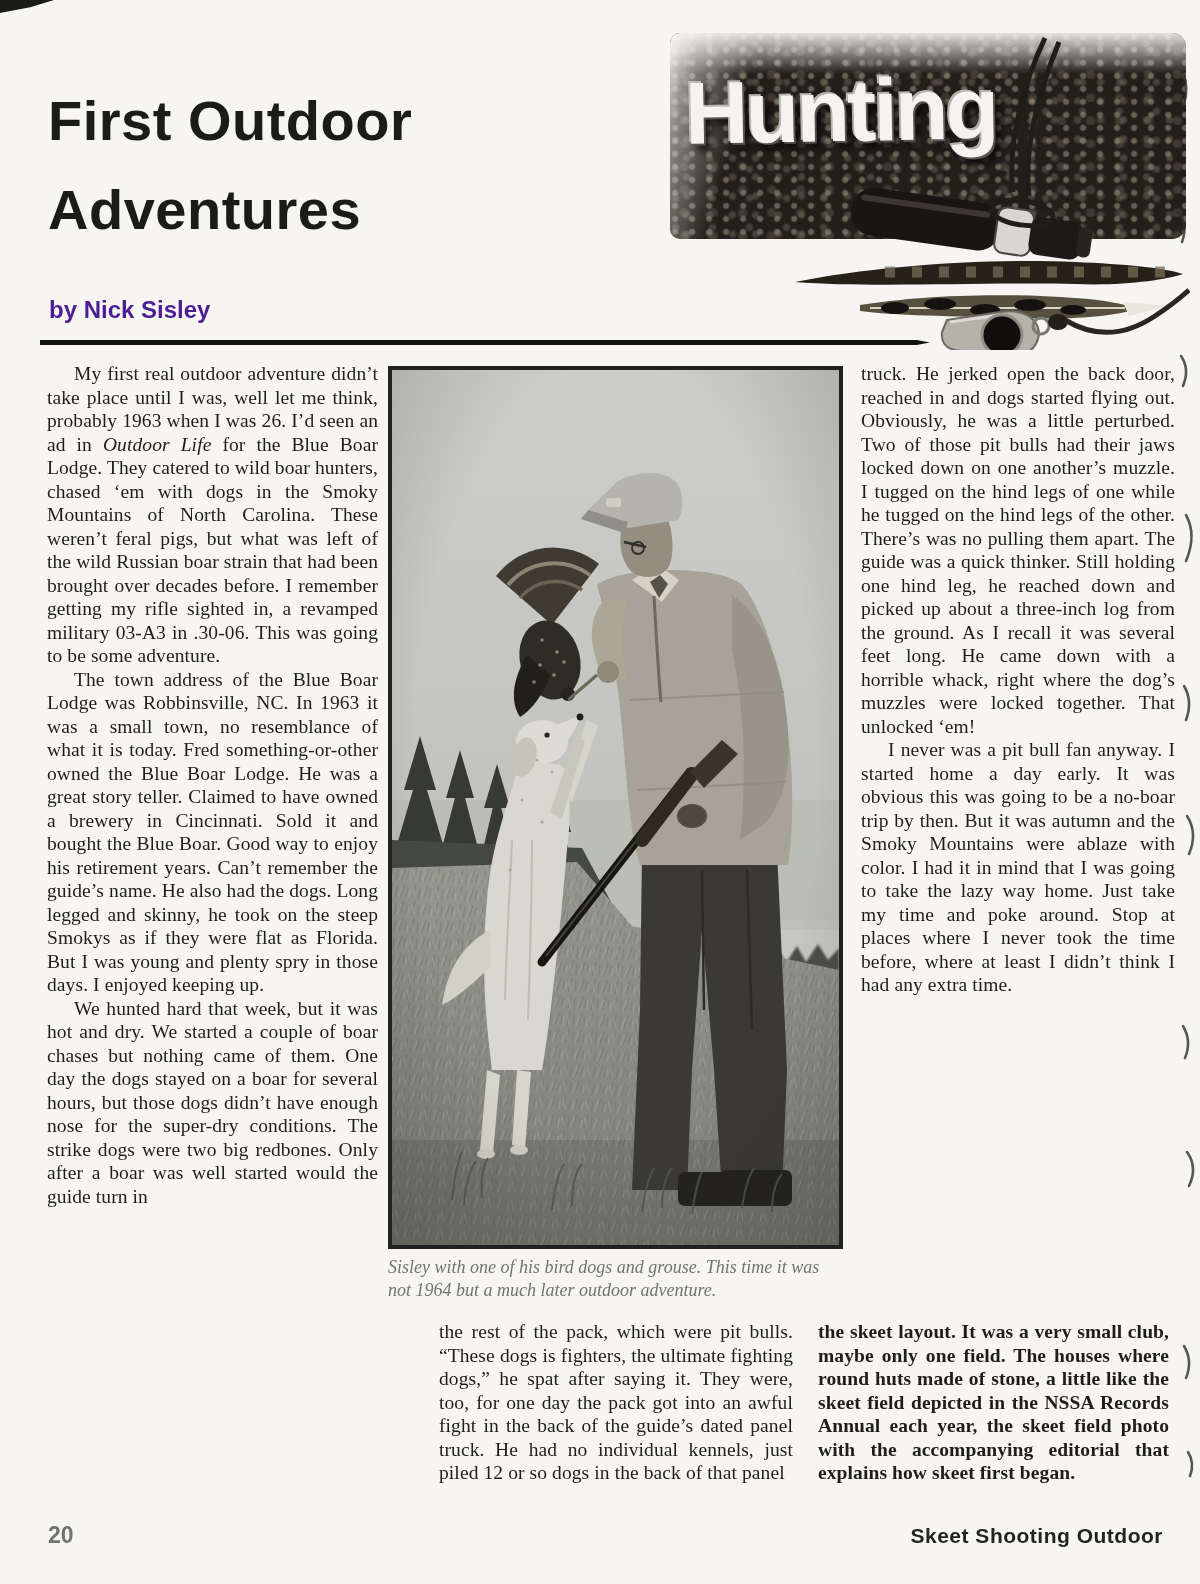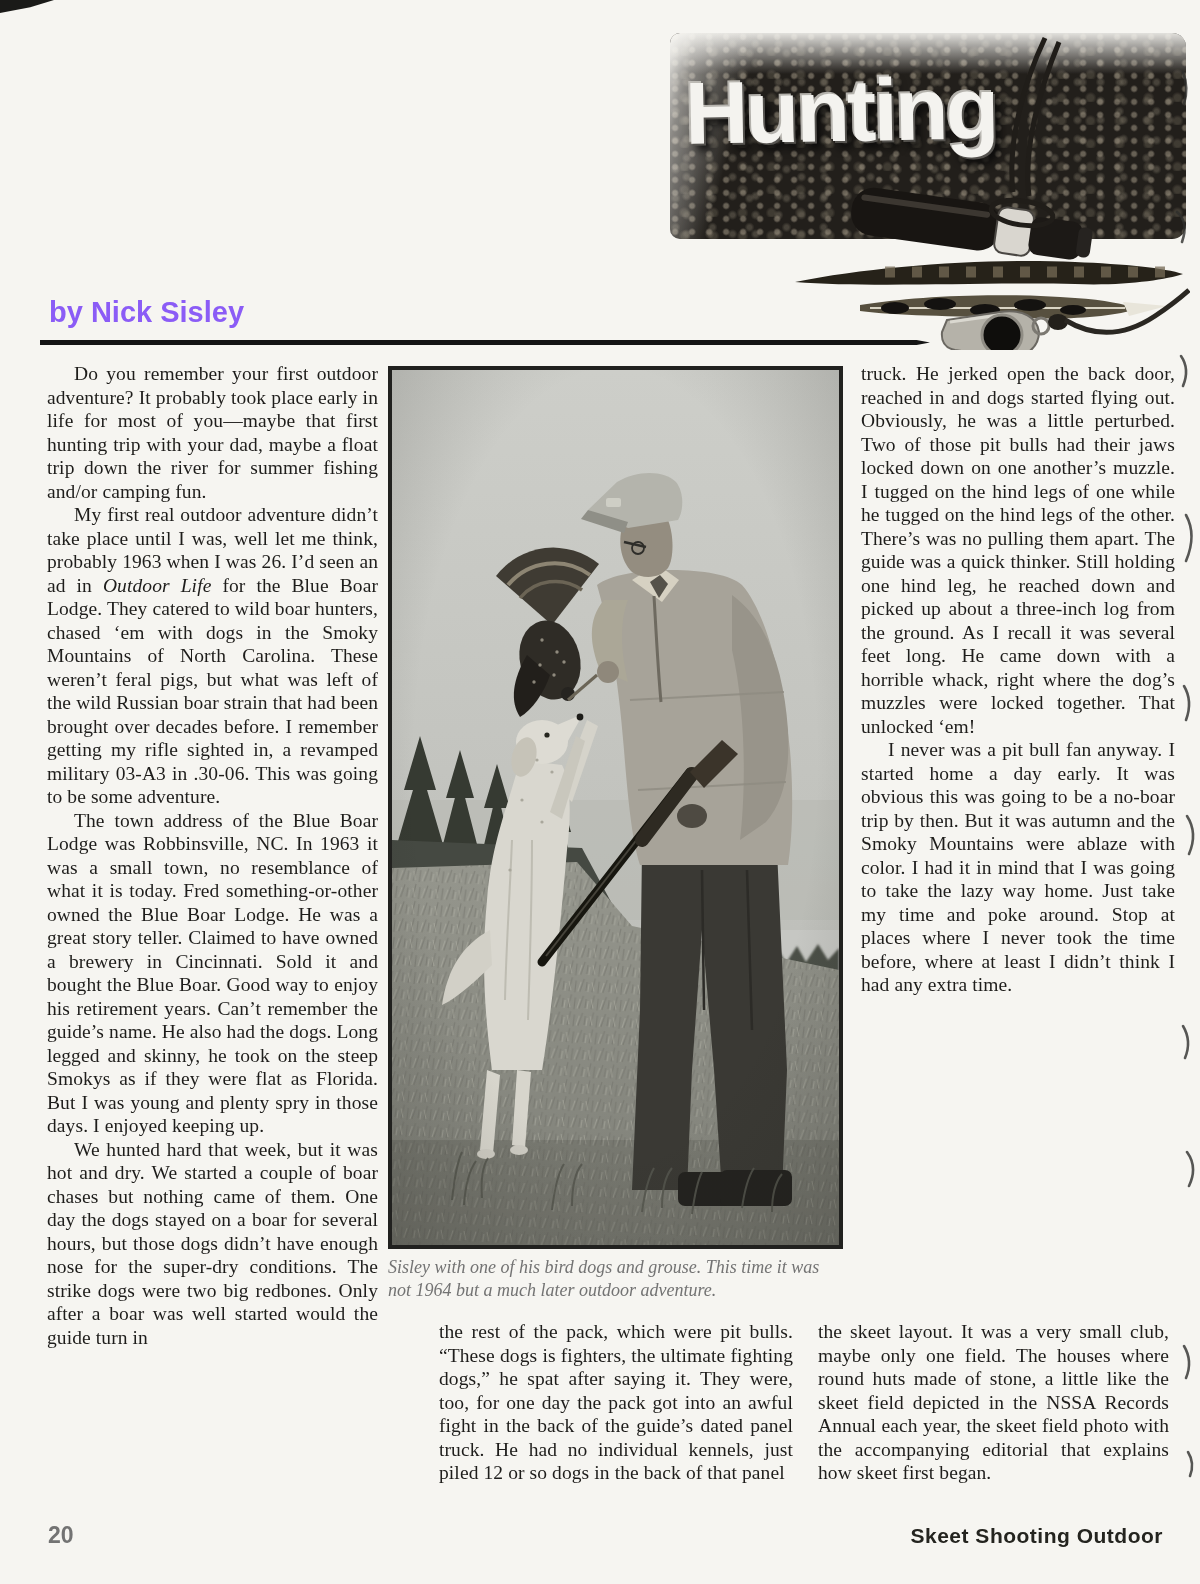--- a/index.html
+++ b/index.html
@@ -3,21 +3,21 @@
 <meta charset="utf-8">
 <style>
   html,body{margin:0;padding:0;background:#d8d6d0;}
   .page{position:relative;width:1200px;height:1584px;margin:0 auto;background:#f6f5f1;overflow:hidden;
         font-family:"Liberation Serif",serif;color:#1e1d1b;}
   
   .title{position:absolute;left:48px;top:76px;font-family:"Liberation Sans",sans-serif;
          font-weight:700;font-size:56px;line-height:89px;letter-spacing:.5px;color:#1b1b19;margin:0;}
   .title span{display:block;}
   .byline{position:absolute;left:49px;top:296px;font-family:"Liberation Sans",sans-serif;
-          font-weight:700;font-size:29px;color:#8b5cf6;}
+          font-weight:700;font-size:24px;color:#4c1d95;}
   .rule{position:absolute;left:40px;top:340px;width:890px;height:5px;background:#141414;
         clip-path:polygon(0 0,98.5% 0,100% 50%,98.5% 100%,0 100%);}
   
   .banner{position:absolute;left:655px;top:20px;width:535px;height:325px;}
   .tweed{position:absolute;left:15px;top:13px;width:516px;height:206px;border-radius:10px 14px 14px 10px;
          background-color:#221f1b;
          background-image:
            radial-gradient(circle at 30% 30%, rgba(160,150,132,.55) 2px, transparent 4px),
            radial-gradient(circle at 72% 58%, rgba(120,113,98,.45) 2px, transparent 5px),
            radial-gradient(circle at 50% 82%, rgba(88,82,70,.55) 3px, transparent 6px),
@@ -36,37 +36,41 @@
   .caption{position:absolute;left:388px;top:1256px;width:452px;font-style:italic;
            font-size:18px;line-height:23px;color:#737373;}
   
   .col{position:absolute;font-size:19.5px;line-height:23.5px;text-align:justify;letter-spacing:.1px;}
   .col .para{margin:0;text-indent:27px;}
   .col .para.noindent{text-indent:0;}
   .col em{font-style:italic;}
   .col1{left:47px;top:362px;width:331px;height:1160px;}
   .col3a{left:861px;top:362px;width:314px;height:966px;}
   .col2b{left:439px;top:1320px;width:354px;}
-  .col3b{left:818px;top:1320px;width:351px;}
+  .col3b{left:818px;top:1320px;width:351px;font-weight:bold;}
   
   .pageno{position:absolute;left:48px;top:1522px;font-family:"Liberation Sans",sans-serif;
           font-weight:700;font-size:23px;color:#737373;}
   .mag{position:absolute;right:37px;top:1524px;font-family:"Liberation Sans",sans-serif;
        font-weight:700;font-size:21px;letter-spacing:.5px;color:#24241f;}
   .corner{position:absolute;left:0;top:0;width:54px;height:13px;background:#1a1a18;
           clip-path:polygon(0 0,100% 0,56% 55%,0 100%);}
   .penmarks{position:absolute;left:1160px;top:0;}
 </style>
 </head>
 <body>
 
 <div class="page">
 
   <div class="corner"></div>
 
+  <h1 class="title">
+    <span>First Outdoor</span>
+    <span>Adventures</span>
+  </h1>
   <div class="byline">by Nick Sisley</div>
   <div class="rule"></div>
 
   <div class="banner">
     <div class="tweed"></div>
     <svg class="collage" width="535" height="330" viewBox="0 0 535 330">
 
       <g transform="translate(200,165) rotate(8)">
         <rect x="0" y="0" width="150" height="48" rx="22" fill="#181512"></rect>
         <rect x="8" y="8" width="130" height="6" rx="3" fill="#4c463e" opacity=".7"></rect>
@@ -227,21 +231,20 @@
         <path d="M160,840 q4,-34 12,-46 M180,836 q0,-30 10,-42"></path>
         <path d="M250,842 q4,-30 12,-44 M270,838 q0,-28 10,-40 M300,844 q4,-30 10,-42"></path>
         <path d="M350,838 q4,-28 12,-40 M380,842 q0,-26 10,-38"></path>
       </g>
       <rect x="0" y="0" width="447" height="875" fill="url(#vig)"></rect>
     </svg>
   </figure>
   <figcaption class="caption">Sisley with one of his bird dogs and grouse.  This time it was not 1964 but a much later outdoor adventure.</figcaption>
 
   <section class="col col1">
-      <p class="para"><span>Do you remember your first outdoor adventure? It probably took place early in life for most of you—maybe that first hunting trip with your dad, maybe a float trip down the river for summer fishing and/or camping fun.</span></p>
       <p class="para"><span>My first real outdoor adventure didn’t take place until I was, well let me think, probably 1963 when I was 26. I’d seen an ad in </span><em>Outdoor Life</em><span>  for the Blue Boar Lodge. They catered to wild boar hunters, chased ‘em with dogs in the Smoky Mountains of North Carolina. These weren’t feral pigs, but what was left of the wild Russian boar strain that had been brought over decades before. I remember getting my rifle sighted in, a revamped military 03-A3 in .30-06. This was going to be some adventure.</span></p>
       <p class="para"><span>The town address of the Blue Boar Lodge was Robbinsville, NC. In 1963 it was a small town, no resemblance of what it is today. Fred something-or-other owned the Blue Boar Lodge. He was a great story teller. Claimed to have owned a brewery in Cincinnati. Sold it and bought the Blue Boar. Good way to enjoy his retirement years. Can’t remember the guide’s name. He also had the dogs. Long legged and skinny, he took on the steep Smokys as if they were flat as Florida. But I was young and plenty spry in those days. I enjoyed keeping up.</span></p>
       <p class="para"><span>We hunted hard that week, but it was hot and dry. We started a couple of boar chases but nothing came of them. One day the dogs stayed on a boar for several hours, but those dogs didn’t have enough nose for the super-dry conditions. The strike dogs were two big redbones. Only after a boar was well started would the guide turn in</span></p>
     </section>
   <section class="col col2b">
       <p class="para noindent"><span>the rest of the pack, which were pit bulls. “These dogs is fighters, the ultimate fighting dogs,” he spat after saying it. They were, too, for one day the pack got into an awful fight in the back of the guide’s dated panel truck. He had no individual kennels, just piled 12 or so dogs in the back of that panel</span></p>
     </section>
   <section class="col col3a">
       <p class="para noindent"><span>truck. He jerked open the back door, reached in and dogs started flying out. Obviously, he was a little perturbed. Two of those pit bulls had their jaws locked down on one another’s muzzle. I tugged on the hind legs of one while he tugged on the hind legs of the other. There’s was no pulling them apart. The guide was a quick thinker. Still holding one hind leg, he reached down and picked up about a three-inch log from the ground. As I recall it was several feet long. He came down with a horrible whack, right where the dog’s muzzles were locked together. That unlocked ‘em!</span></p>
       <p class="para"><span>I never was a pit bull fan anyway. I started home a day early. It was obvious this was going to be a no-boar trip by then. But it was autumn and the Smoky Mountains were ablaze with color. I had it in mind that I was going to take the lazy way home. Just take my time and poke around. Stop at places where I never took the time before, where at least I didn’t think I had any extra time.</span></p>

